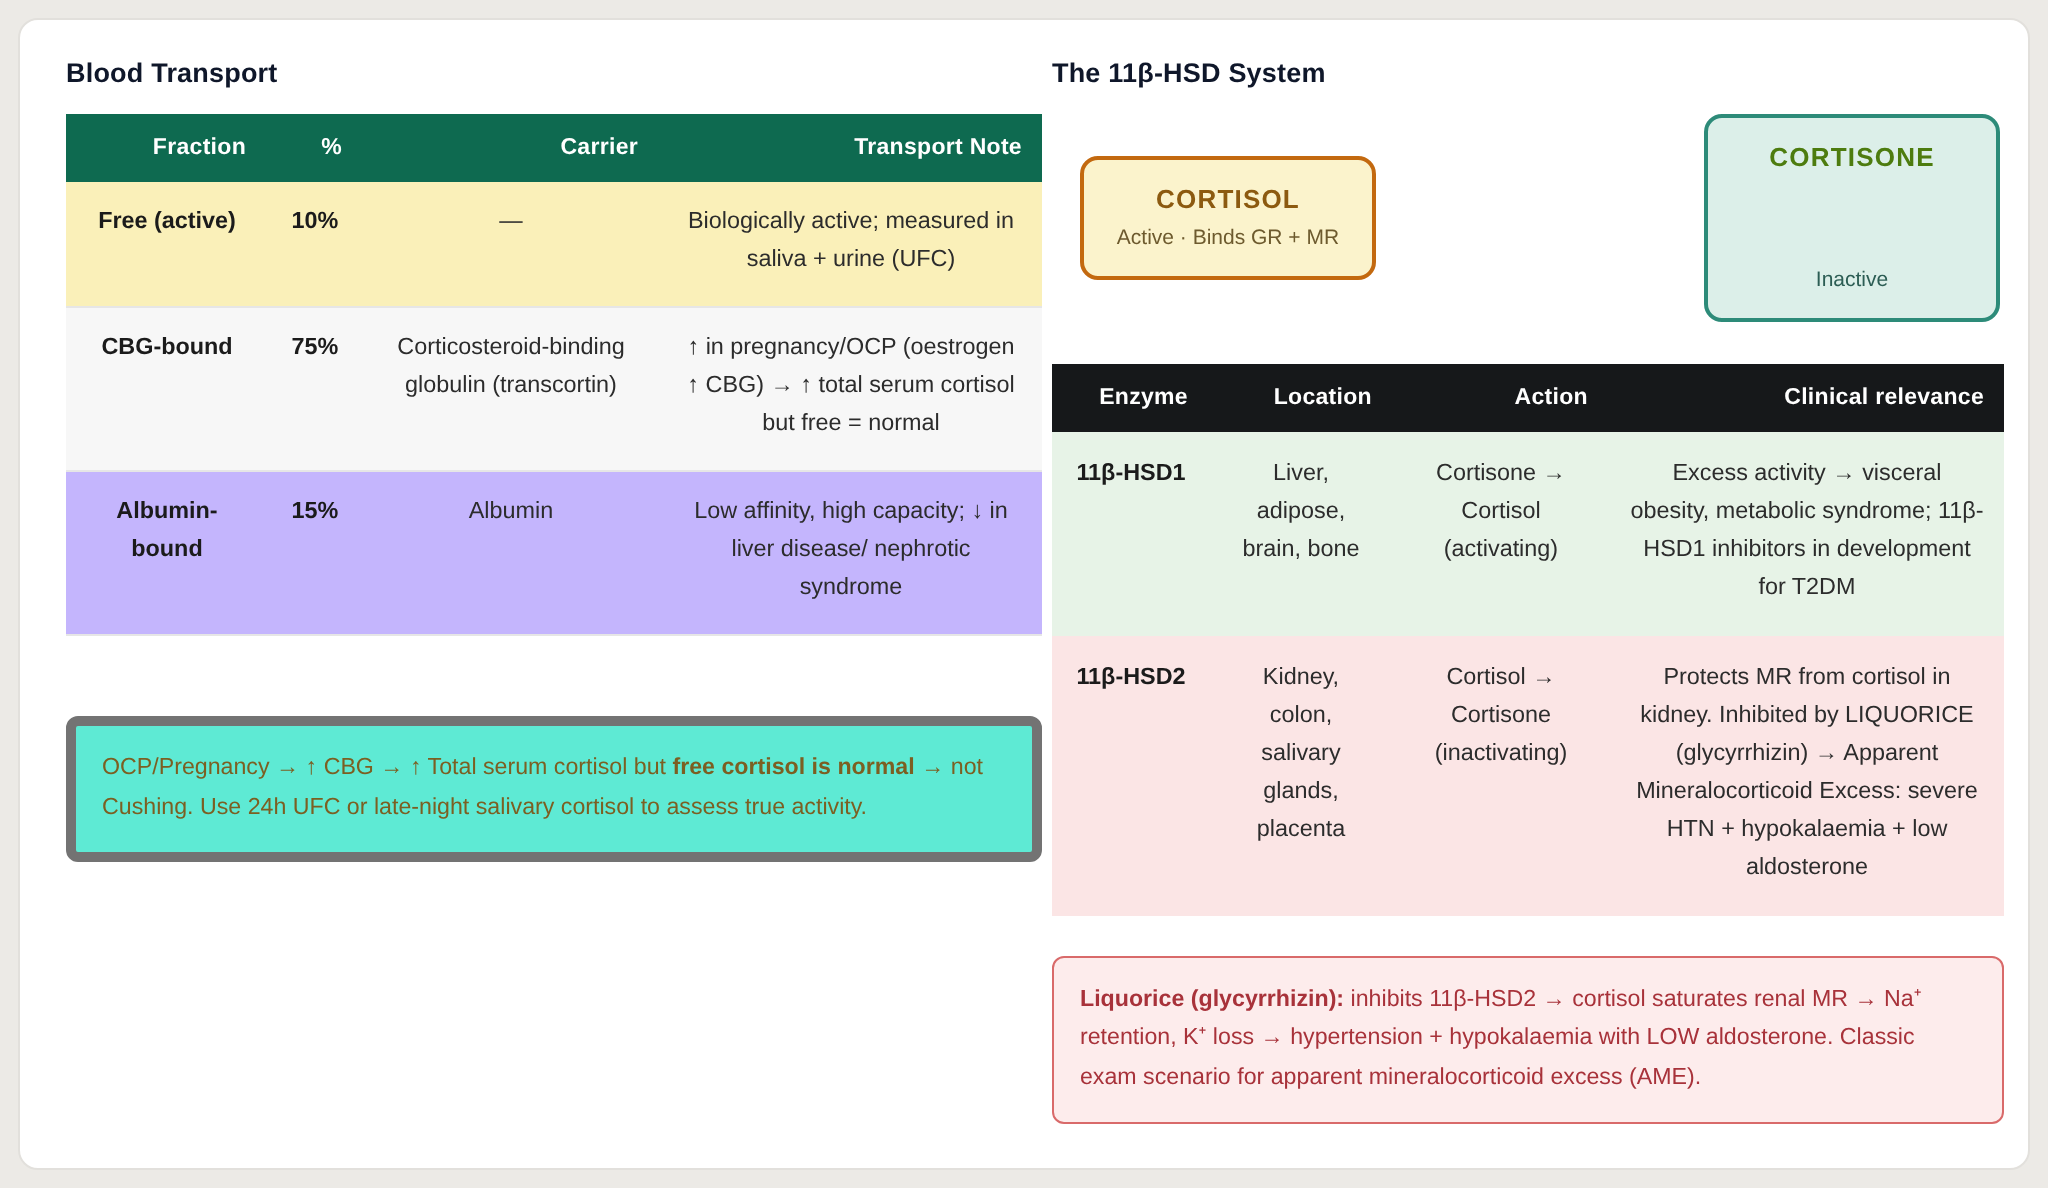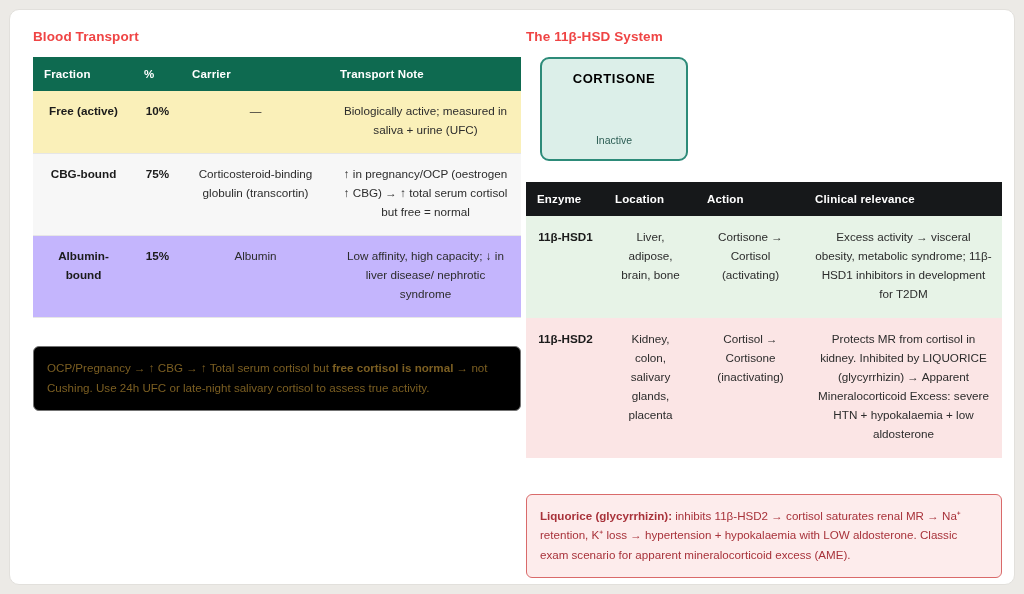--- a/index.html
+++ b/index.html
@@ -19,29 +19,29 @@
     border-radius: 10px;
     overflow: hidden;
   }
   .cols { display: flex; padding: 14px 12px 0 12px; }
   .col-left  { width: 500px; padding-left: 11px; }
   .col-right { width: 482px; padding-left: 5px; }
 
   .panel-title {
     font-size: 13.5px;
     font-weight: bold;
-    color: #ef4444;
+    color: #0f172a;
     margin: 5px 0 13px 0;
     letter-spacing: .1px;
   }
 
   
   table { border-collapse: collapse; width: 100%; table-layout: fixed; }
   thead th {
-    text-align: left;
+    text-align: right;
     font-size: 11.5px;
     font-weight: bold;
     color: #ffffff;
     padding: 11px 10px 11px 11px;
     letter-spacing: .15px;
   }
   tbody td {
     font-size: 11.7px;
     color: #2c2c2c;
     padding: 11px 10px 13px 11px;
@@ -73,27 +73,27 @@
 
   
   .callout {
     border-radius: 6px;
     font-size: 11.6px;
     line-height: 1.72;
     padding: 11px 13px 12px 13px;
   }
   .callout b { font-weight: bold; }
   .callout-yellow {
-    margin-top: 28px;
-    background: #000000;
-    border: 1px solid #737373;
+    margin-top: 40px;
+    background: #5eead4;
+    border: 5px solid #737373;
     color: #7c5f22;
   }
   .callout-red {
-    margin-top: 36px;
+    margin-top: 20px;
     background: #fdecec;
     border: 1px solid #d96a6a;
     color: #a8323a;
   }
 
   
   .diagram {
     display: flex;
     align-items: center;
     justify-content: space-between;
@@ -116,21 +116,21 @@
   .mol-cortisol {
     background: #fbf3cc;
     border: 2px solid #c3690f;
   }
   .mol-cortisol .name { color: #8c5a10; }
   .mol-cortisol .sub  { color: #6d5a2e; }
   .mol-cortisone {
     background: #dcefe9;
     border: 2px solid #2d8b79;
   }
-  .mol-cortisone .name { color: #000000; }
+  .mol-cortisone .name { color: #4d7c0f; }
   .mol-cortisone .sub  { color: #2c5d54; margin-top: 48px; }
 
   .arrows {
     flex: 1;
     text-align: center;
     padding: 0 4px;
   }
   .arrow-line { font-size: 11.6px; white-space: nowrap; }
   .arrow-line .e1 { color: #1f9b46; font-weight: bold; }
   .arrow-line .e2 { color: #e23a32; font-weight: bold; }
@@ -188,20 +188,24 @@
         </tbody>
       </table>
 
       <div class="callout callout-yellow"><span>OCP/Pregnancy → ↑ CBG → ↑ Total serum cortisol but </span><b>free cortisol is normal</b><span> → not Cushing. Use 24h UFC or late-night salivary cortisol to assess true activity.</span></div>
     </div>
 
     <div class="col-right">
       <div class="panel-title">The 11β-HSD System</div>
 
       <div class="diagram">
+        <div class="molbox mol-cortisol">
+          <div class="name">CORTISOL</div>
+          <div class="sub">Active · Binds GR + MR</div>
+        </div>
 
 
         <div class="molbox mol-cortisone">
           <div class="name">CORTISONE</div>
           <div class="sub">Inactive</div>
         </div>
       </div>
 
       <table class="t-hsd">
         <colgroup>

